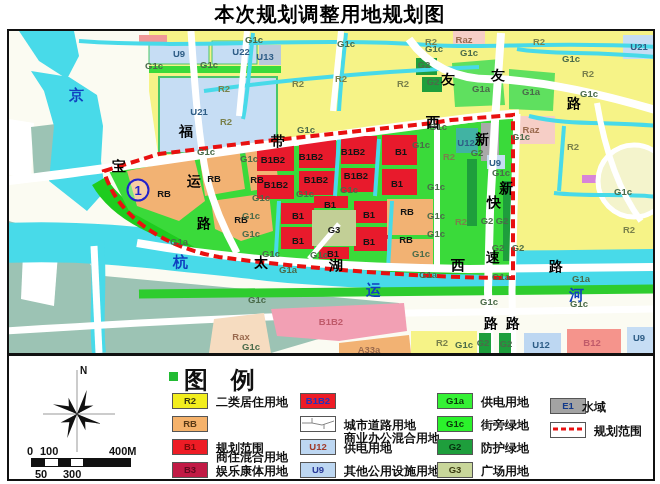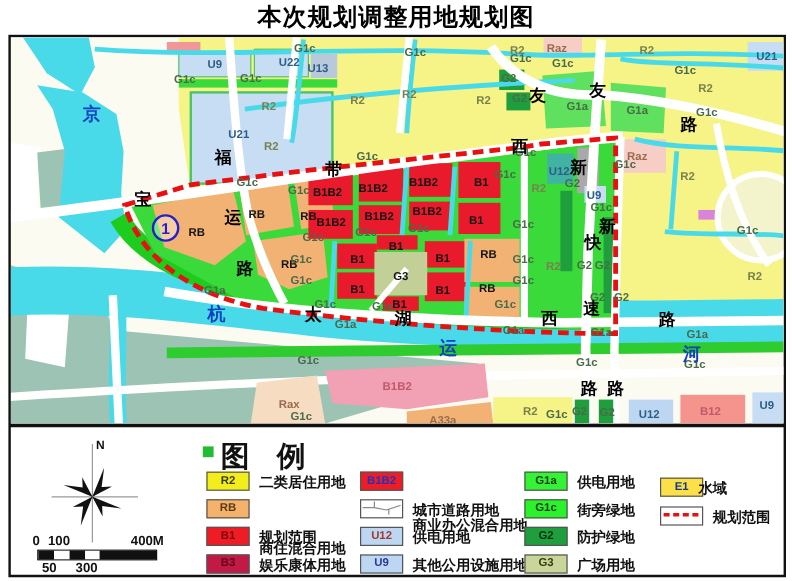--- a/index.html
+++ b/index.html
@@ -29,21 +29,21 @@
   .sw-B1{background:#ee1c25;color:#7a0a0a;}
   .sw-B3{background:#c11a45;color:#5e0a1e;}
   .sw-B1B2{background:#ee1c25;color:#2233bb;}
   .sw-road{background:#fff;color:#666;}
   .sw-U12{background:#bdd7f2;color:#a03a2a;}
   .sw-U9{background:#bdd7f2;color:#2a3a9a;}
   .sw-G1a{background:#35f235;color:#0a3a0a;}
   .sw-G1c{background:#2bf22b;color:#0a3a0a;}
   .sw-G2{background:#1e9e3c;color:#05300f;}
   .sw-G3{background:#c8d69a;color:#3a3a10;}
-  .sw-E1{background:#fde047;color:#123a8a;}
+  .sw-E1{background:#a3a3a3;color:#123a8a;}
   .sw-range{background:#fff;}
   .scale-labels{position:absolute;font-size:11px;font-weight:bold;color:#111;}
 </style>
 </head>
 <body>
 
 <div class="title">本次规划调整用地规划图</div>
 
 <div class="map-frame">
 <svg id="mapsvg" width="644" height="322" viewBox="0 0 644 322">

